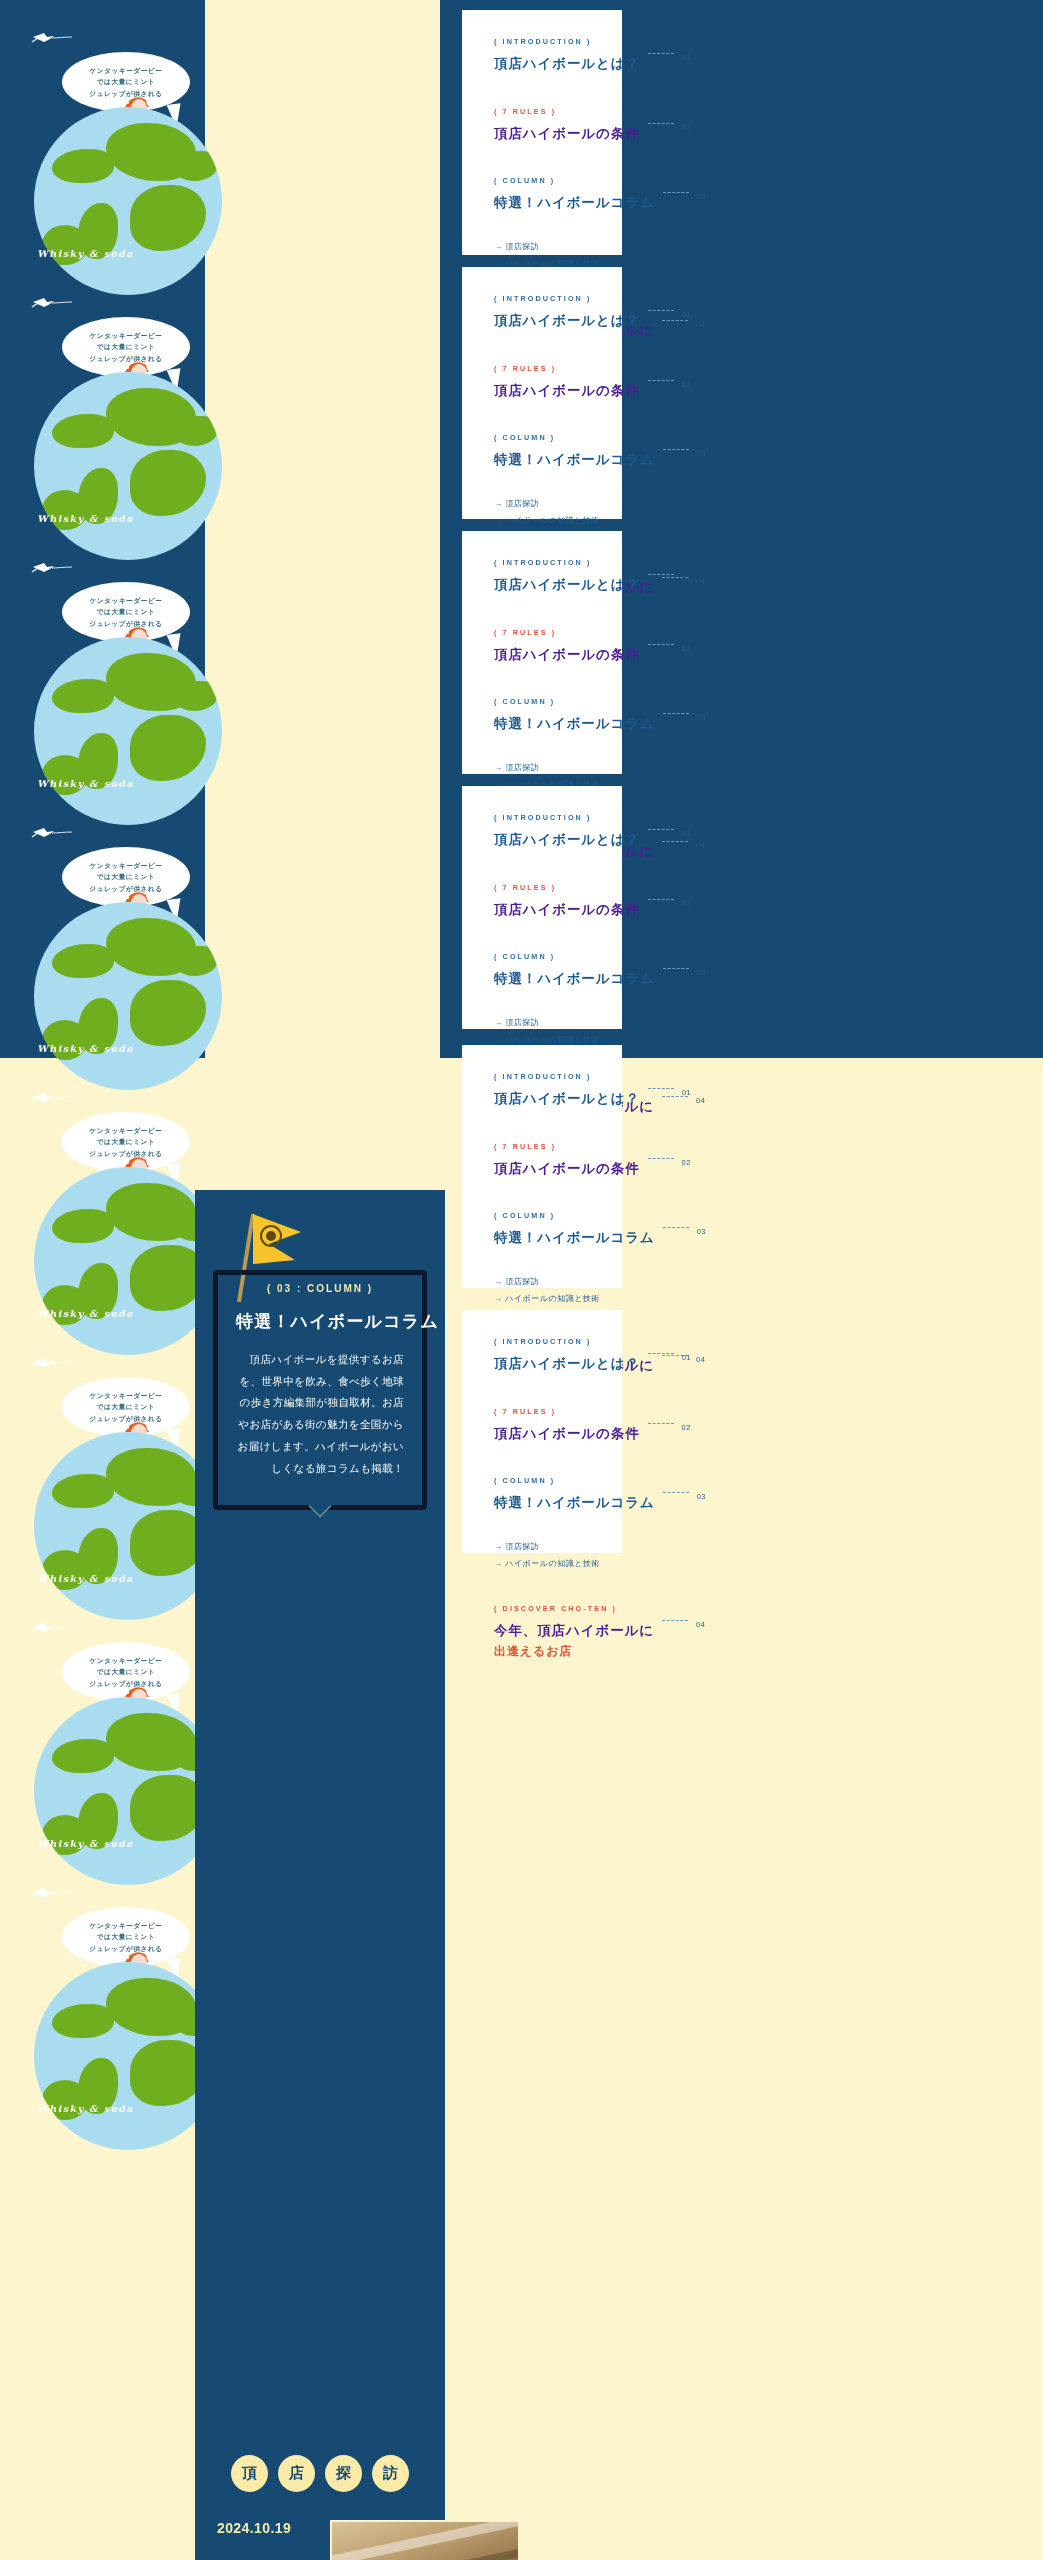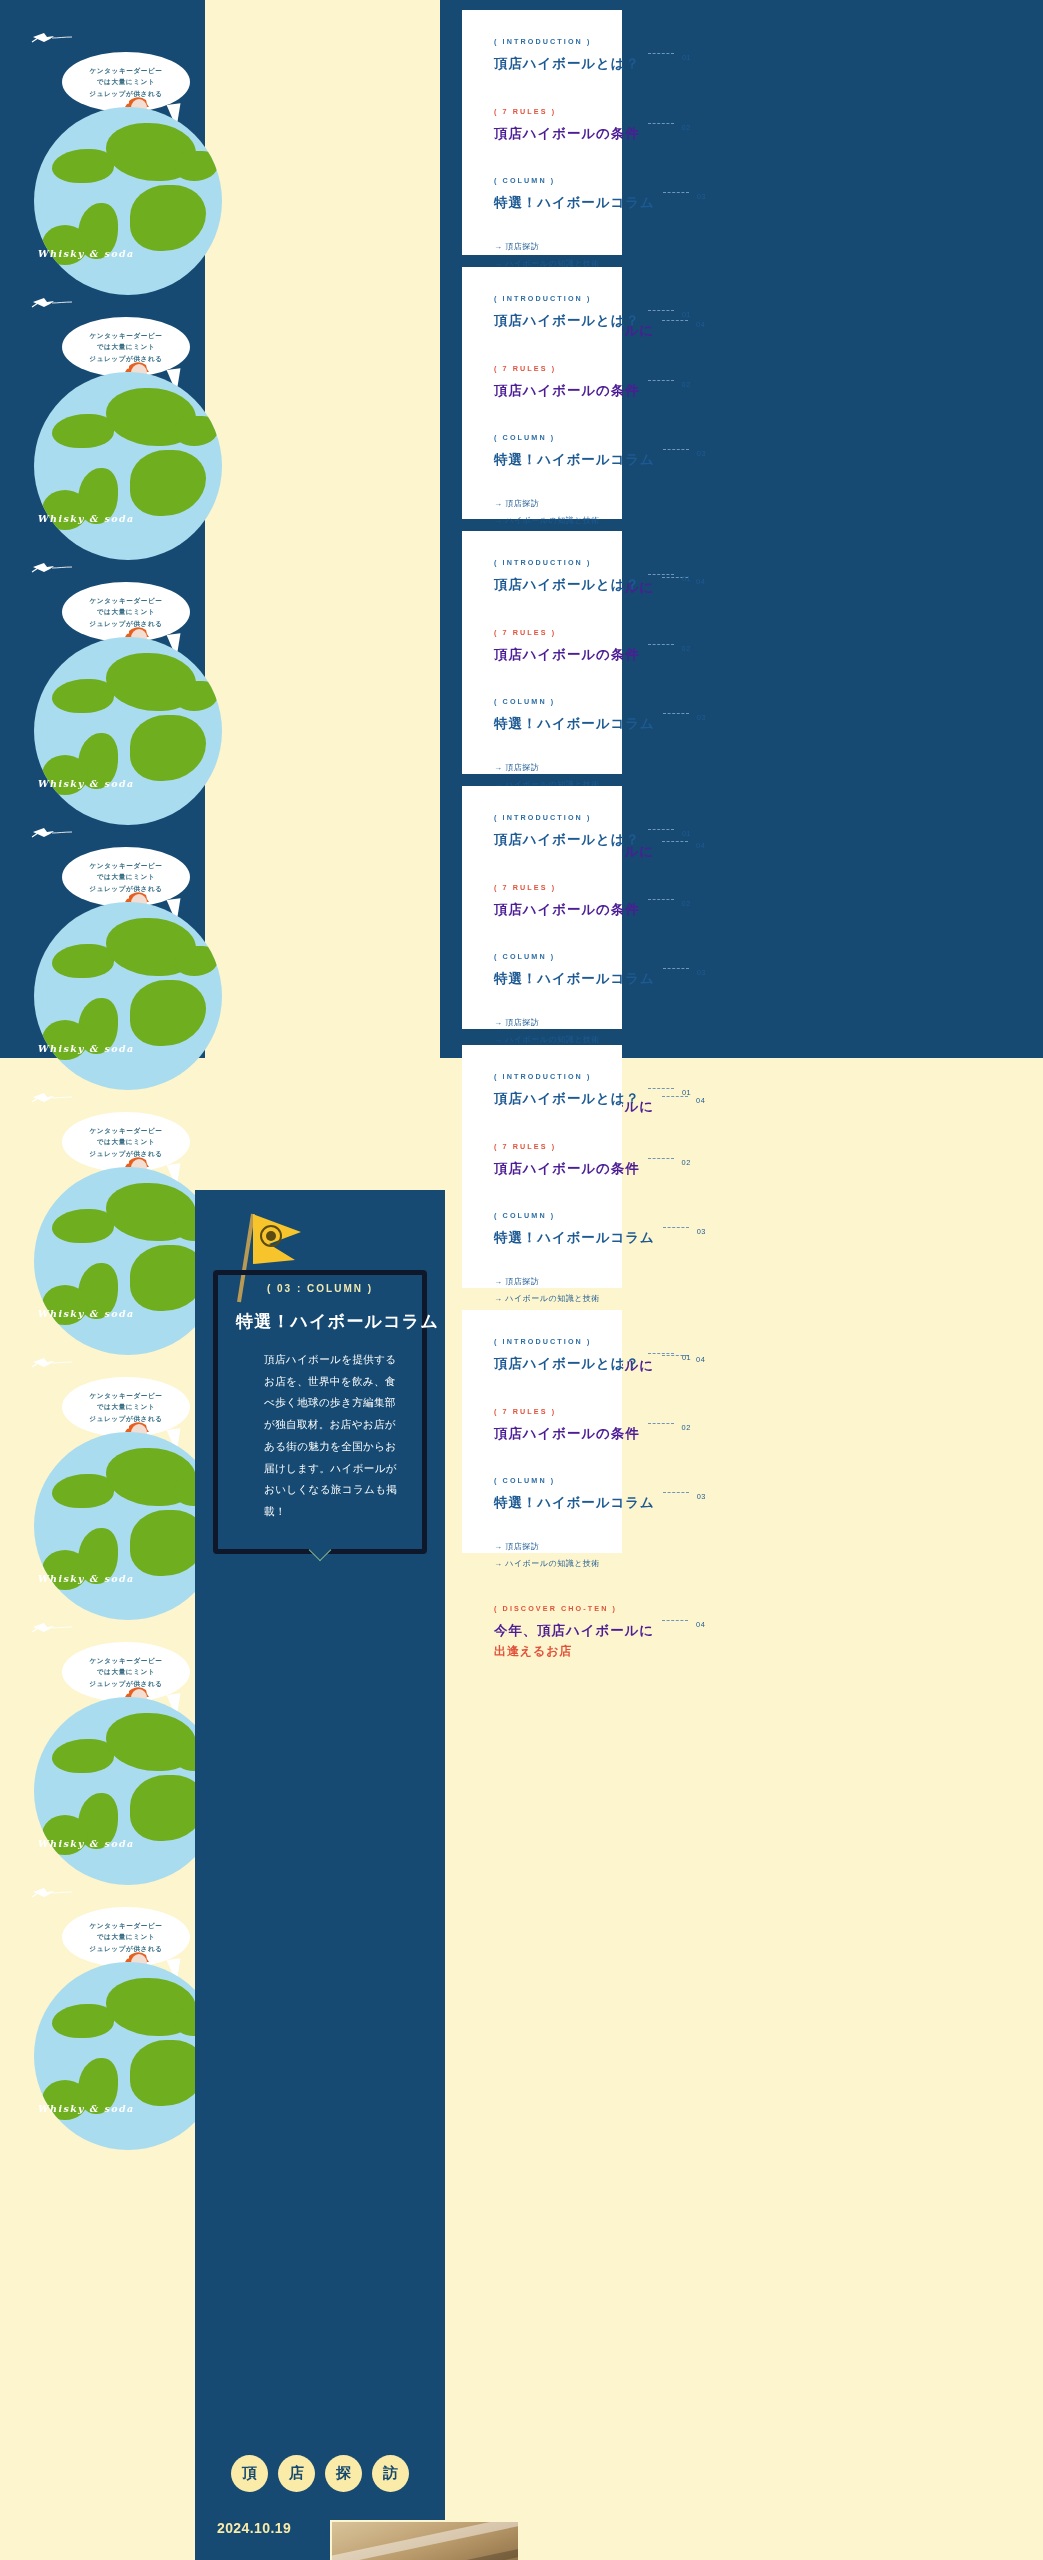--- a/index.html
+++ b/index.html
@@ -114,21 +114,21 @@
   .col-kicker {
     text-align:center; color:#f2eab0; font-size:10px;
     font-weight:700; letter-spacing:2px; margin-bottom:16px; white-space:nowrap;
   }
   .col-title {
     text-align:center; color:#ffffff; font-size:17px;
     font-weight:700; letter-spacing:1.2px; margin-bottom:16px; white-space:nowrap;
   }
   .col-body {
     color:#ffffff; font-size:10.6px; line-height:2.05;
-    letter-spacing:.3px; text-align:left;margin-left:28px;
+    letter-spacing:.3px; text-align:right;
   }
   .col-notch {
     position:absolute; left:50%; bottom:-9px; transform:translateX(-50%) rotate(45deg);
     width:16px; height:16px; background:#164a72;
     border-right:1px solid #7fb08a; border-bottom:1px solid #7fb08a;
   }
   .badges {
     position:absolute; left:0; right:0; top:1265px;
     display:flex; justify-content:center; gap:10px;
   }

